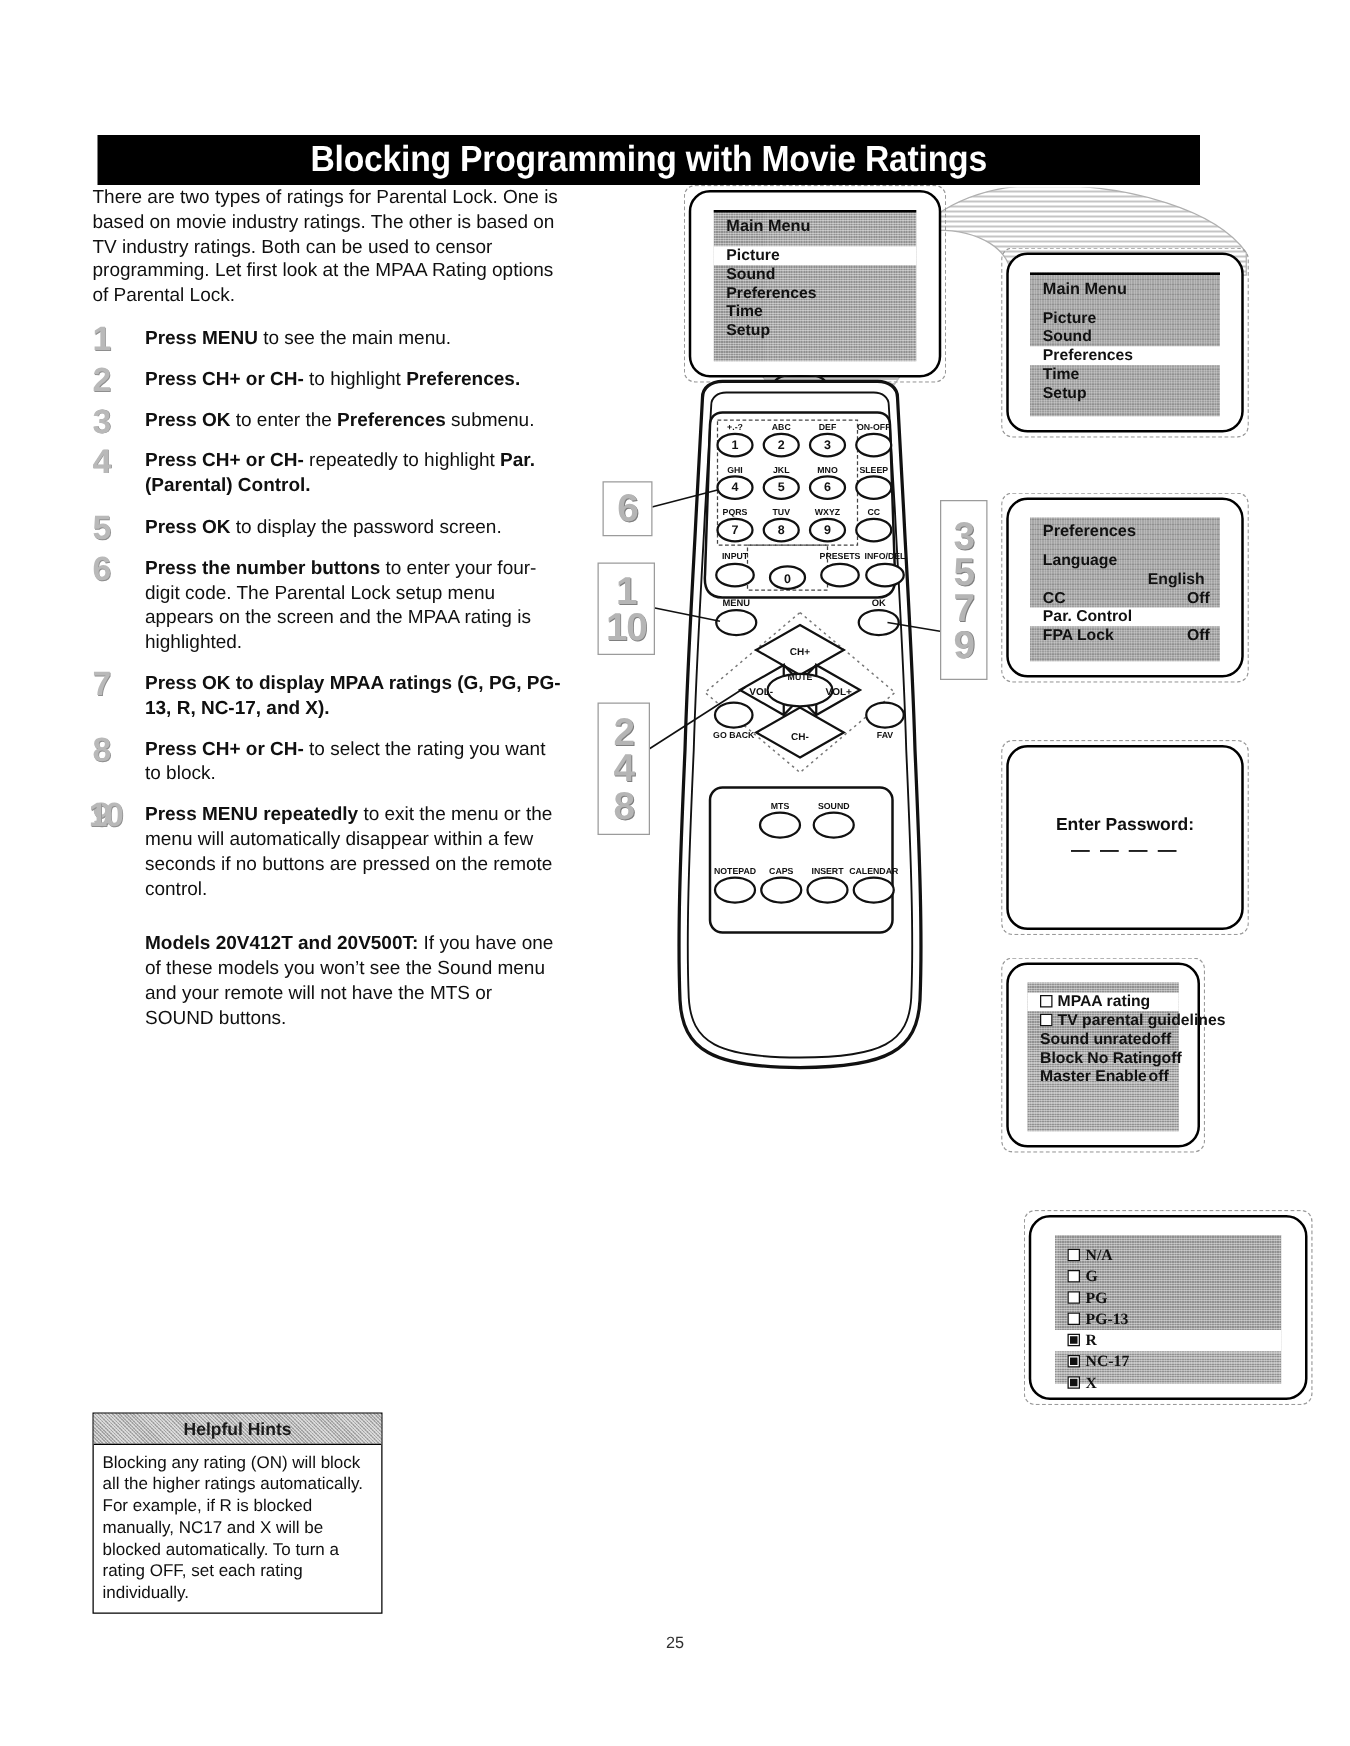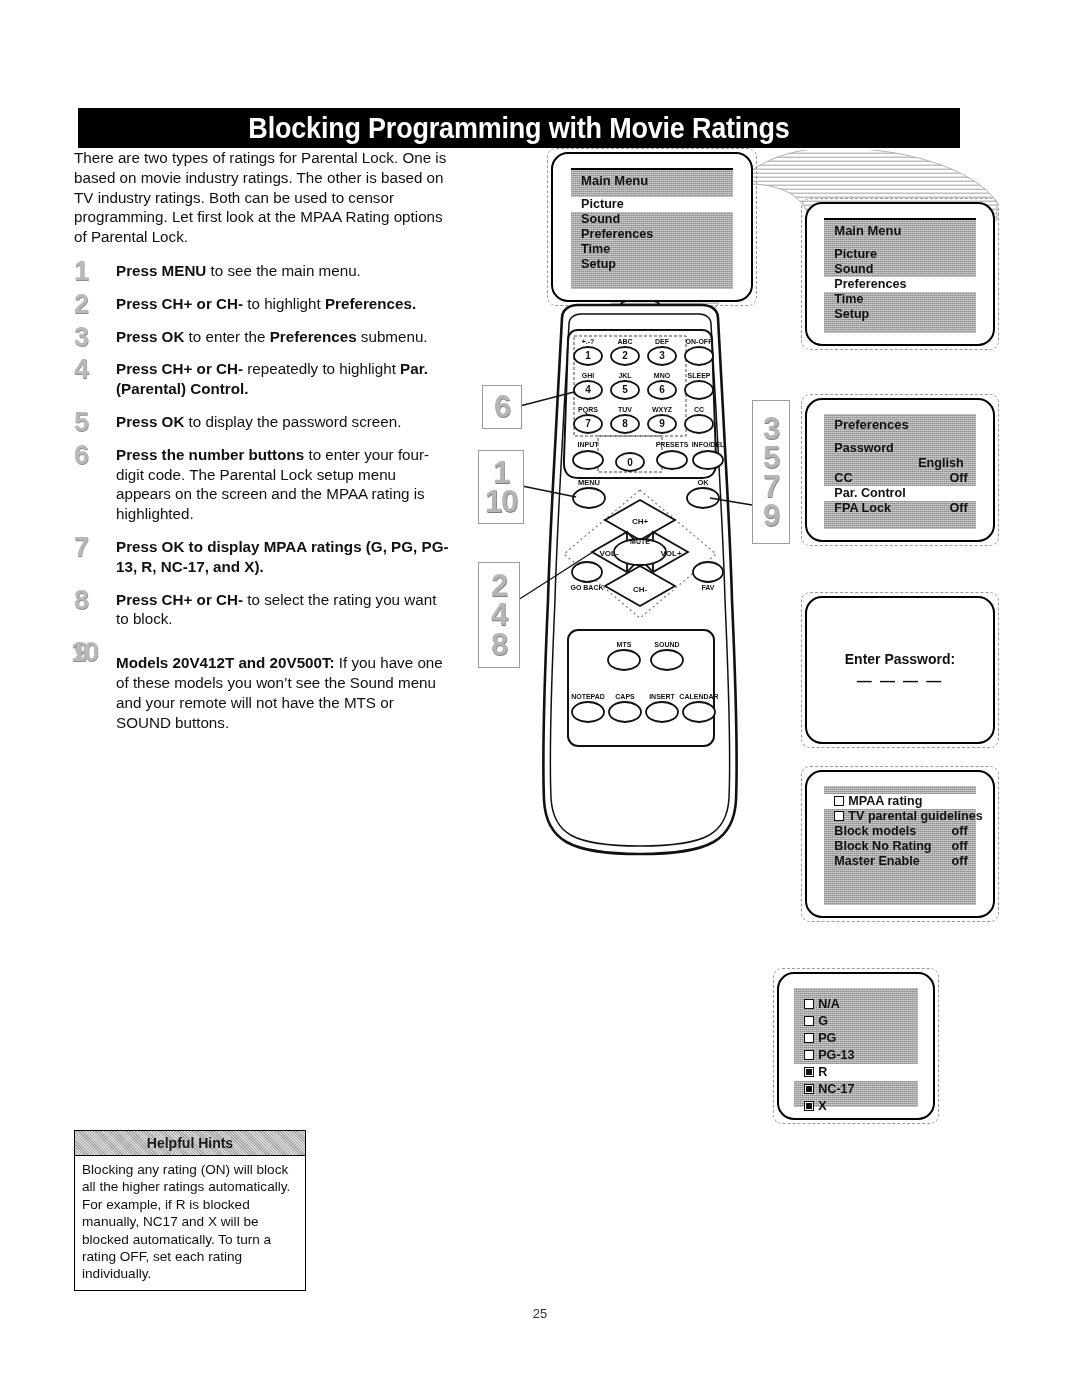--- a/index.html
+++ b/index.html
@@ -204,22 +204,22 @@
     gap: 5px;
   }
   .pwd-label { font-size: 14px; font-weight: bold; }
   .pwd-dashes { font-size: 15px; font-weight: bold; letter-spacing: 2px; }
 
   
   #screen-main1 { left: 551px; top: 152px; width: 202px; height: 150px; }
   #screen-main2 { left: 805px; top: 202px; width: 190px; height: 144px; }
   #screen-prefs { left: 805px; top: 398px; width: 190px; height: 144px; }
   #screen-pwd   { left: 805px; top: 596px; width: 190px; height: 148px; }
-  #screen-mpaa  { left: 805px; top: 770px; width: 190px; height: 148px; }
-  #screen-rate  { left: 777px; top: 972px; width: 158px; height: 148px; }
+  #screen-mpaa  { left: 805px; top: 770px; width: 155px; height: 148px; }
+  #screen-rate  { left: 823px; top: 972px; width: 223px; height: 148px; font-family: Liberation Serif, serif; }
 
   
   .connector {
     position: absolute;
     pointer-events: none;
   }
 
   
   .remote-wrap {
     position: absolute;
@@ -271,21 +271,21 @@
     <div id="steps-container">
         <div class="step"><span class="num">1</span><span><b>Press MENU</b> to see the main menu.</span></div>
         <div class="step"><span class="num">2</span><span><b>Press CH+ or CH-</b> to highlight <b>Preferences.</b></span></div>
         <div class="step"><span class="num">3</span><span><b>Press OK</b> to enter the <b>Preferences</b> submenu.</span></div>
         <div class="step"><span class="num">4</span><span><b>Press CH+ or CH-</b> repeatedly to highlight <b>Par. (Parental) Control.</b></span></div>
         <div class="step"><span class="num">5</span><span><b>Press OK</b> to display the password screen.</span></div>
         <div class="step"><span class="num">6</span><span><b>Press the number buttons</b> to enter your four-digit code. The Parental Lock setup menu appears on the screen and the MPAA rating is highlighted.</span></div>
         <div class="step"><span class="num">7</span><span><b>Press OK to display MPAA ratings (G, PG, PG-13, R, NC-17, and X).</b></span></div>
         <div class="step"><span class="num">8</span><span><b>Press CH+ or CH-</b> to select the rating you want to block.</span></div>
         <div class="step"><span class="num">9</span></div>
-        <div class="step wide"><span class="num">10</span></div>
+        <div class="step wide"><span class="num">10</span><span><b>Press MENU repeatedly</b> to exit the menu or the menu will automatically disappear within a few seconds if no buttons are pressed on the remote control.</span></div>
       </div>
     <p class="models-para"><b>Models 20V412T and 20V500T:</b> If you have one of these models you won’t see the Sound menu and your remote will not have the MTS or SOUND buttons.</p>
   </div>
 
   <div class="hints">
     <div class="hints-head">Helpful Hints</div>
     <div class="hints-body">Blocking any rating (ON) will block all the higher ratings automatically. For example, if R is blocked manually, NC17 and X will be blocked automatically. To turn a rating OFF, set each rating individually.</div>
   </div>
 
   <svg class="connector" style="left:735px; top:150px; width:270px; height:220px;" viewBox="0 0 270 220">
@@ -357,21 +357,21 @@
   </div>
 
   <div class="tvscreen" id="screen-prefs">
     <div class="osd">
       <div class="osd-bg"></div>
       <div class="osd-inner">
         <div class="osd-title noline">Preferences</div>
         <div class="osd-gap"></div>
         <div id="prefs-rows">
             <div class="osd-row">
-              <span>Password</span>
+              <span>Language</span>
               <span class="val"></span>
             </div>
             <div class="osd-row indentval"><span class="val">English</span></div>
             <div class="osd-row">
               <span>CC</span>
               <span class="val">Off</span>
             </div>
             <div class="osd-row hl">
               <span>Par. Control</span>
               <span class="val"></span>
@@ -402,21 +402,21 @@
         <div id="mpaa-rows">
             <div class="osd-row hl">
               <span><span class="cbx"></span>MPAA rating</span>
               <span class="val"></span>
             </div>
             <div class="osd-row">
               <span><span class="cbx"></span>TV parental guidelines</span>
               <span class="val"></span>
             </div>
             <div class="osd-row">
-              <span>Block models</span>
+              <span>Sound unrated</span>
               <span class="val">off</span>
             </div>
             <div class="osd-row">
               <span>Block No Rating</span>
               <span class="val">off</span>
             </div>
             <div class="osd-row">
               <span>Master Enable</span>
               <span class="val">off</span>
             </div>

